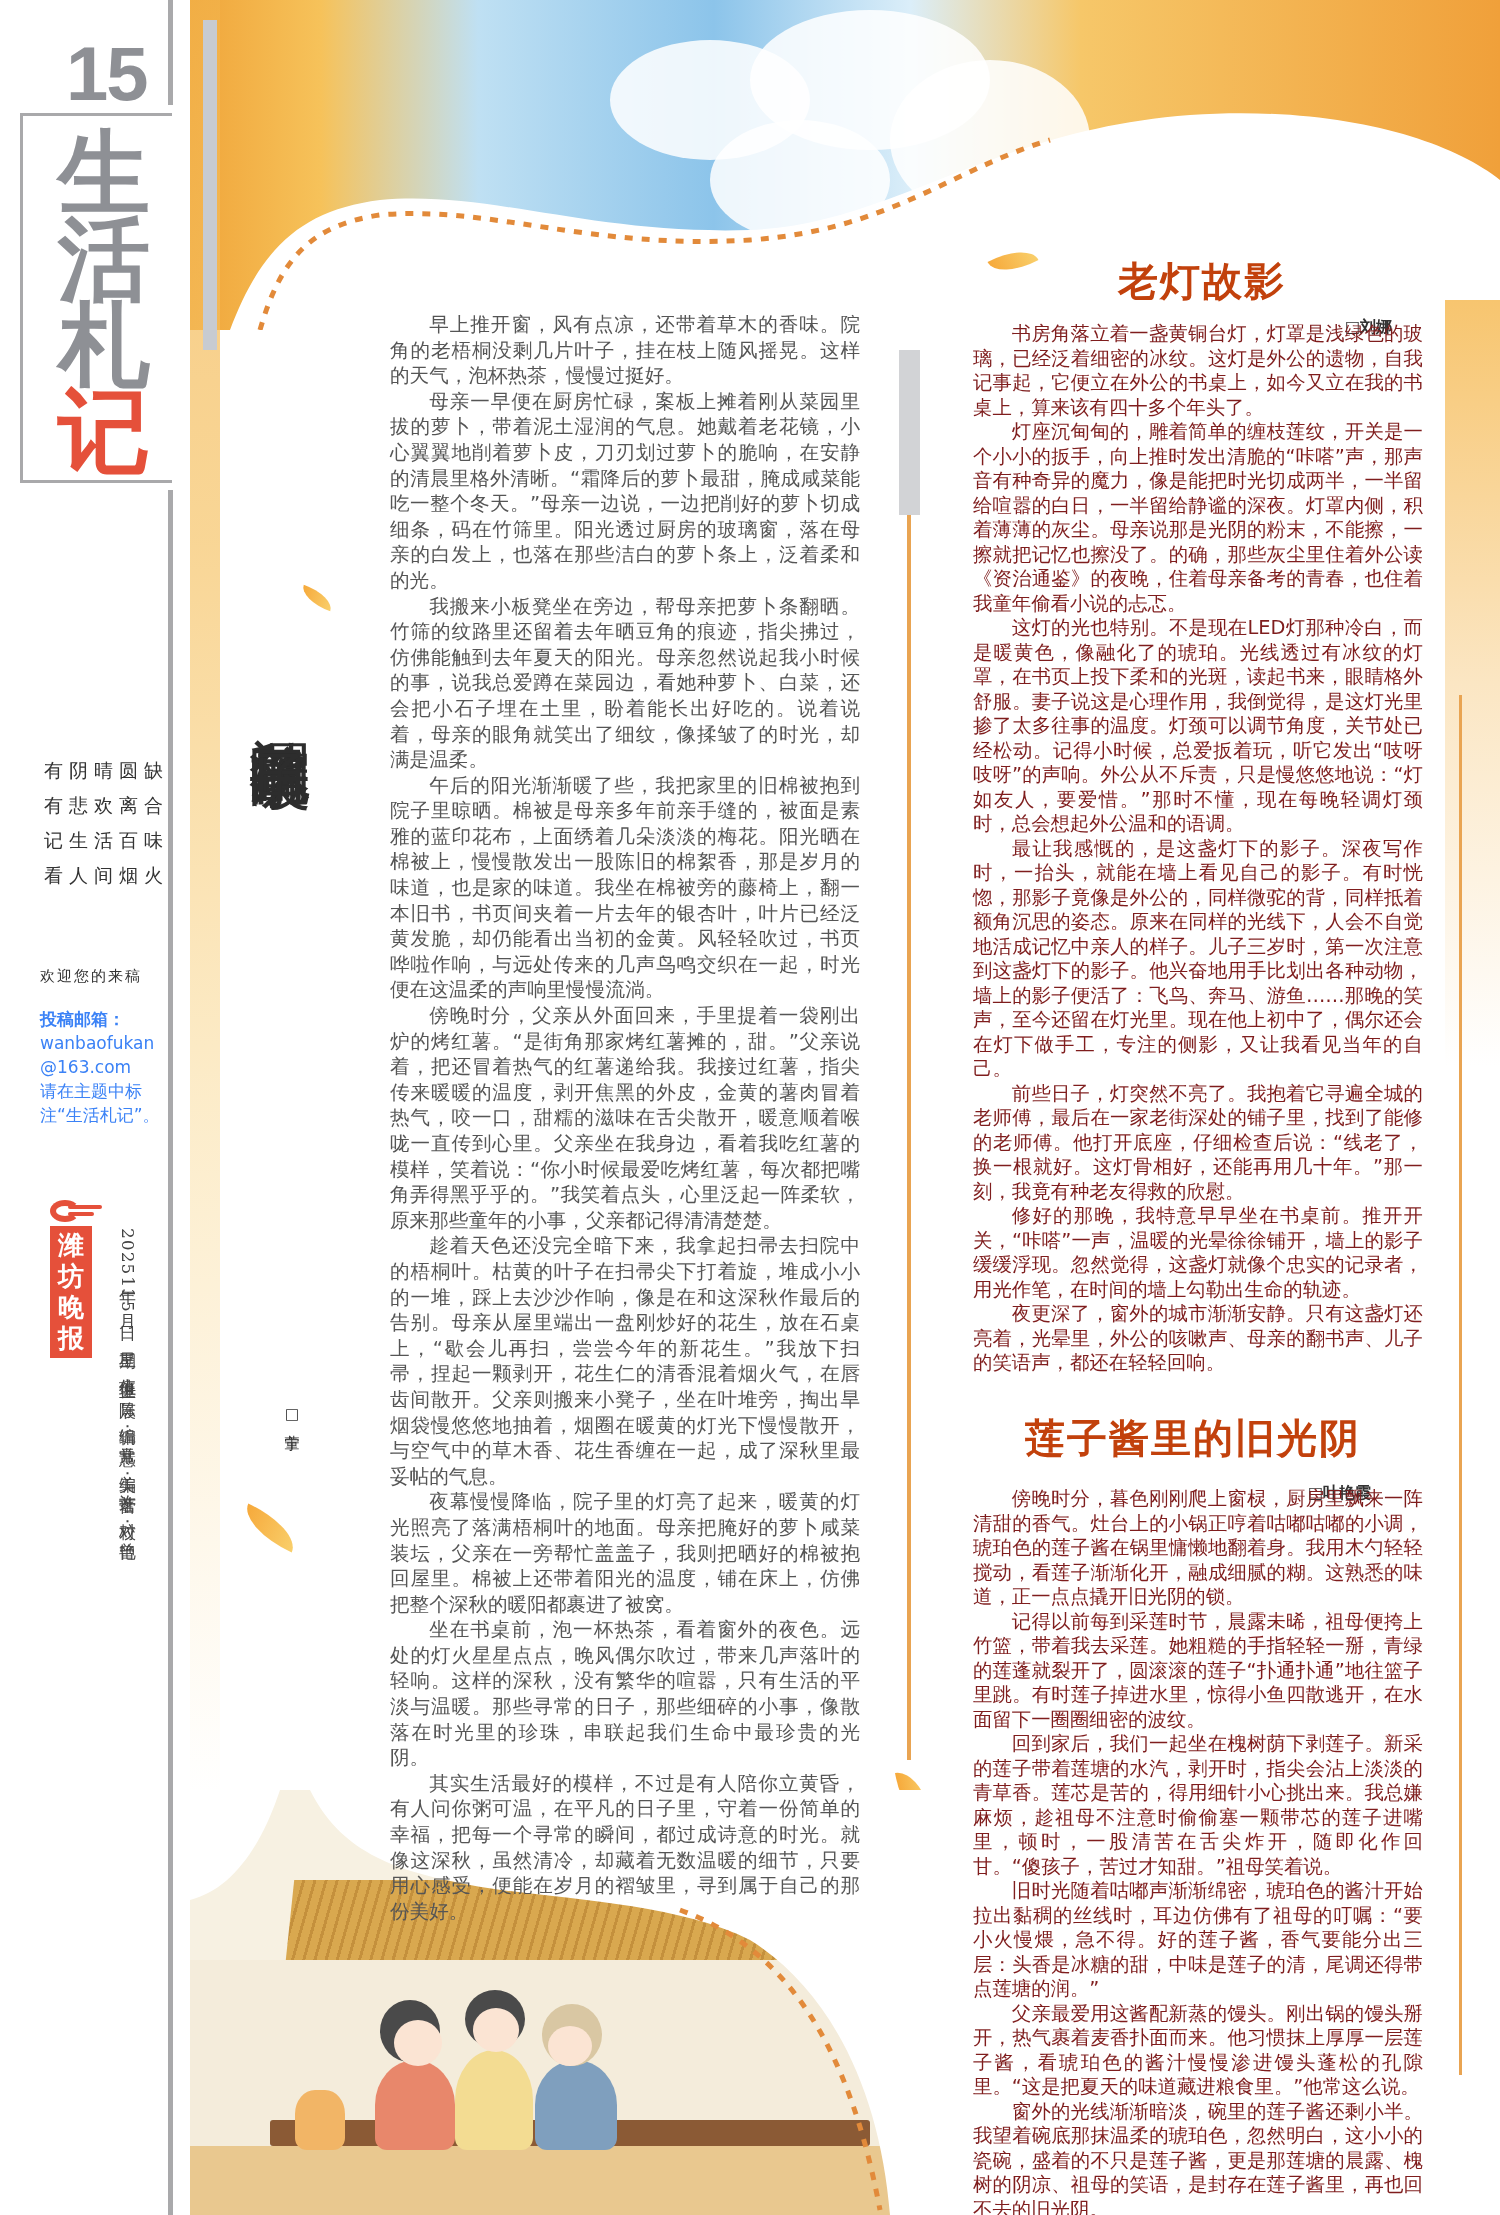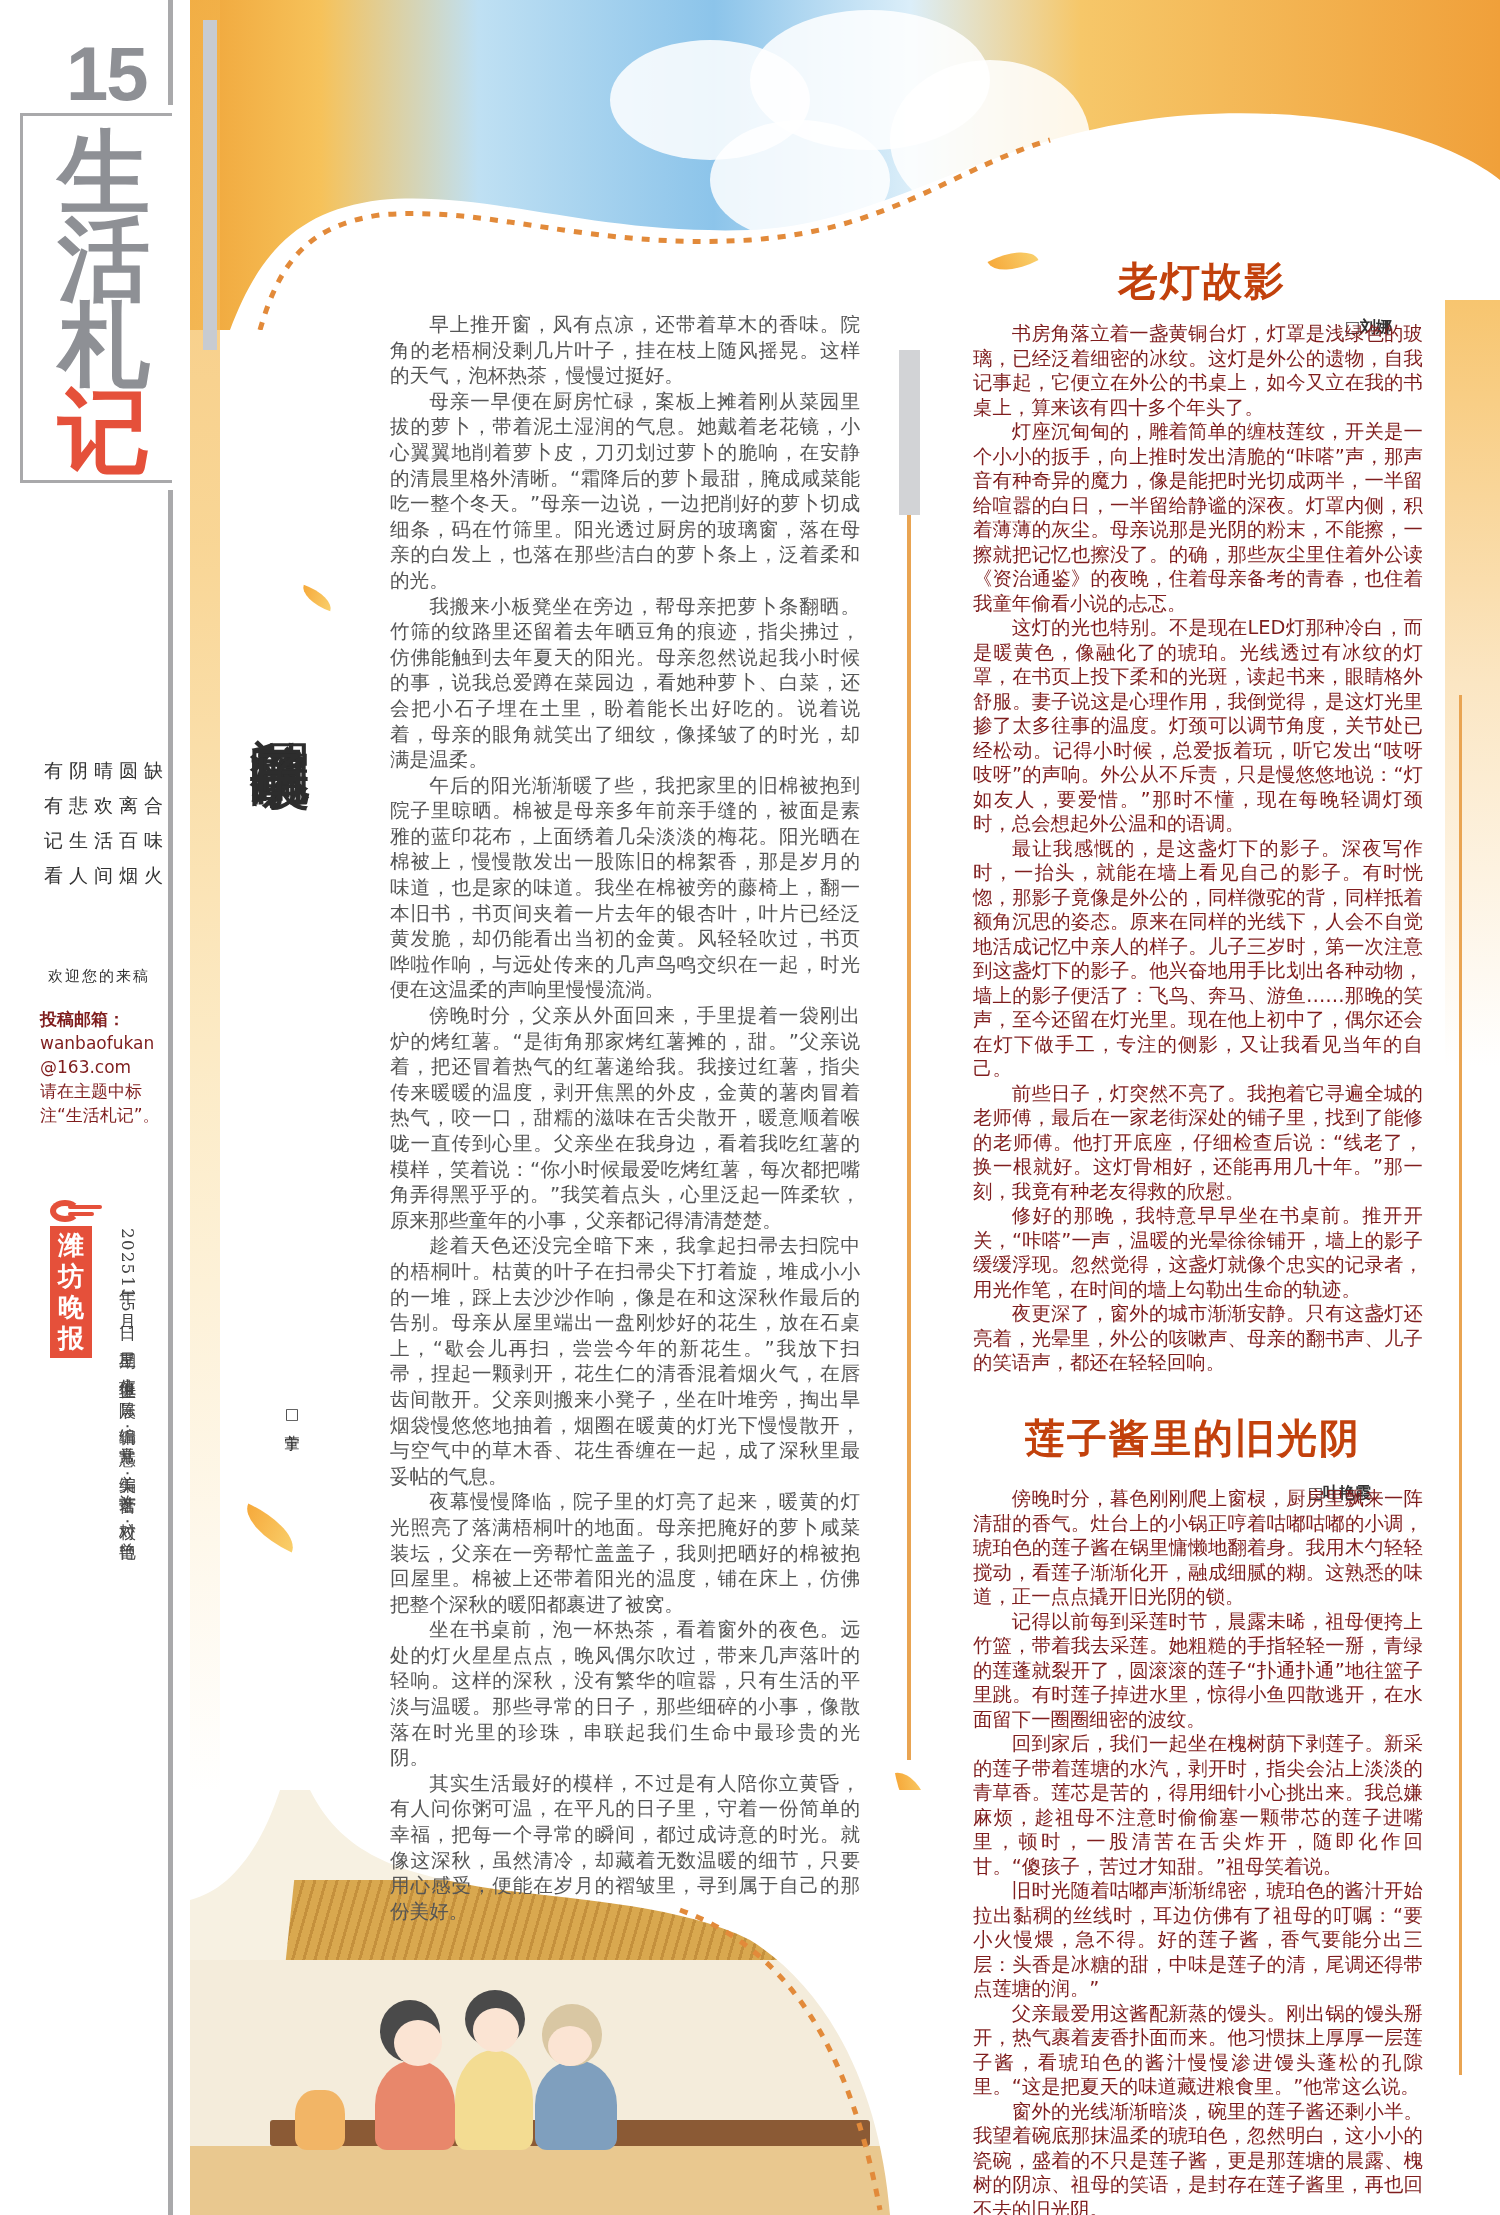--- a/index.html
+++ b/index.html
@@ -7,22 +7,22 @@
   body { position: relative; font-family: "DejaVu Sans", "Liberation Sans", sans-serif; color: #3a3a3a; }
 
   
   .sidebar { position: absolute; left: 0; top: 0; width: 175px; height: 2215px; background: #fff; }
   .sidebar-rule { position: absolute; left: 168px; width: 5px; background: #a9a9ab; }
   .page-number { position: absolute; left: 66px; top: 30px; font-family: Liberation Sans, sans-serif; font-weight: bold; font-size: 76px; color: #8e9095; letter-spacing: -2px; }
   .title-box { position: absolute; left: 20px; top: 113px; width: 152px; height: 370px; border: 3px solid #a9a9ab; border-right: none; }
   .column-title { position: absolute; left: 44px; top: 130px; width: 120px; display: flex; flex-direction: column; align-items: center; font-family: "DejaVu Serif", "Liberation Serif", serif; font-size: 92px; line-height: 86px; color: #8e9095; font-weight: bold; }
   .column-title .accent { color: #e5503a; }
   .motto { position: absolute; left: 44px; top: 755px; font-family: Liberation Mono, monospace; font-size: 19px; line-height: 35px; color: #333; letter-spacing: 6px; }
-  .welcome { position: absolute; left: 40px; top: 967px; font-family: "DejaVu Serif", serif; font-size: 15px; color: #333; letter-spacing: 2px; margin-left: 8px; }
-  .submit { position: absolute; left: 40px; top: 1007px; width: 125px; font-size: 17px; line-height: 24px; color: #7f1d1d; word-break: break-all; }
+  .welcome { position: absolute; left: 40px; top: 967px; font-family: "DejaVu Serif", serif; font-size: 15px; color: #333; letter-spacing: 2px; }
+  .submit { position: absolute; left: 40px; top: 1007px; width: 125px; font-size: 17px; line-height: 24px; color: #3b82f6; word-break: break-all; }
   .submit .label { font-weight: bold; }
   .logo { position: absolute; left: 50px; top: 1200px; width: 48px; }
   .logo-swoosh { width: 52px; height: 22px; position: relative; margin-bottom: 4px; }
   .logo-swoosh .c { position: absolute; left: 0; top: 0; width: 30px; height: 22px; border: 6px solid #e5503a; border-right-color: transparent; border-radius: 50%; }
   .logo-swoosh .l1, .logo-swoosh .l2 { position: absolute; left: 18px; height: 4px; background: #e5503a; border-radius: 2px; }
   .logo-swoosh .l1 { top: 5px; width: 34px; }
   .logo-swoosh .l2 { top: 12px; width: 26px; }
   .logo-box { background: #e5503a; color: #fff; width: 42px; padding: 4px 0; text-align: center; font-family: "DejaVu Serif", serif; font-weight: bold; font-size: 26px; line-height: 31px; }
   .masthead-info { position: absolute; left: 117px; top: 1228px; writing-mode: vertical-rl; font-family: "DejaVu Serif", serif; font-size: 17px; color: #444; letter-spacing: 1px; }
   .masthead-info span { margin-bottom: 18px; }

